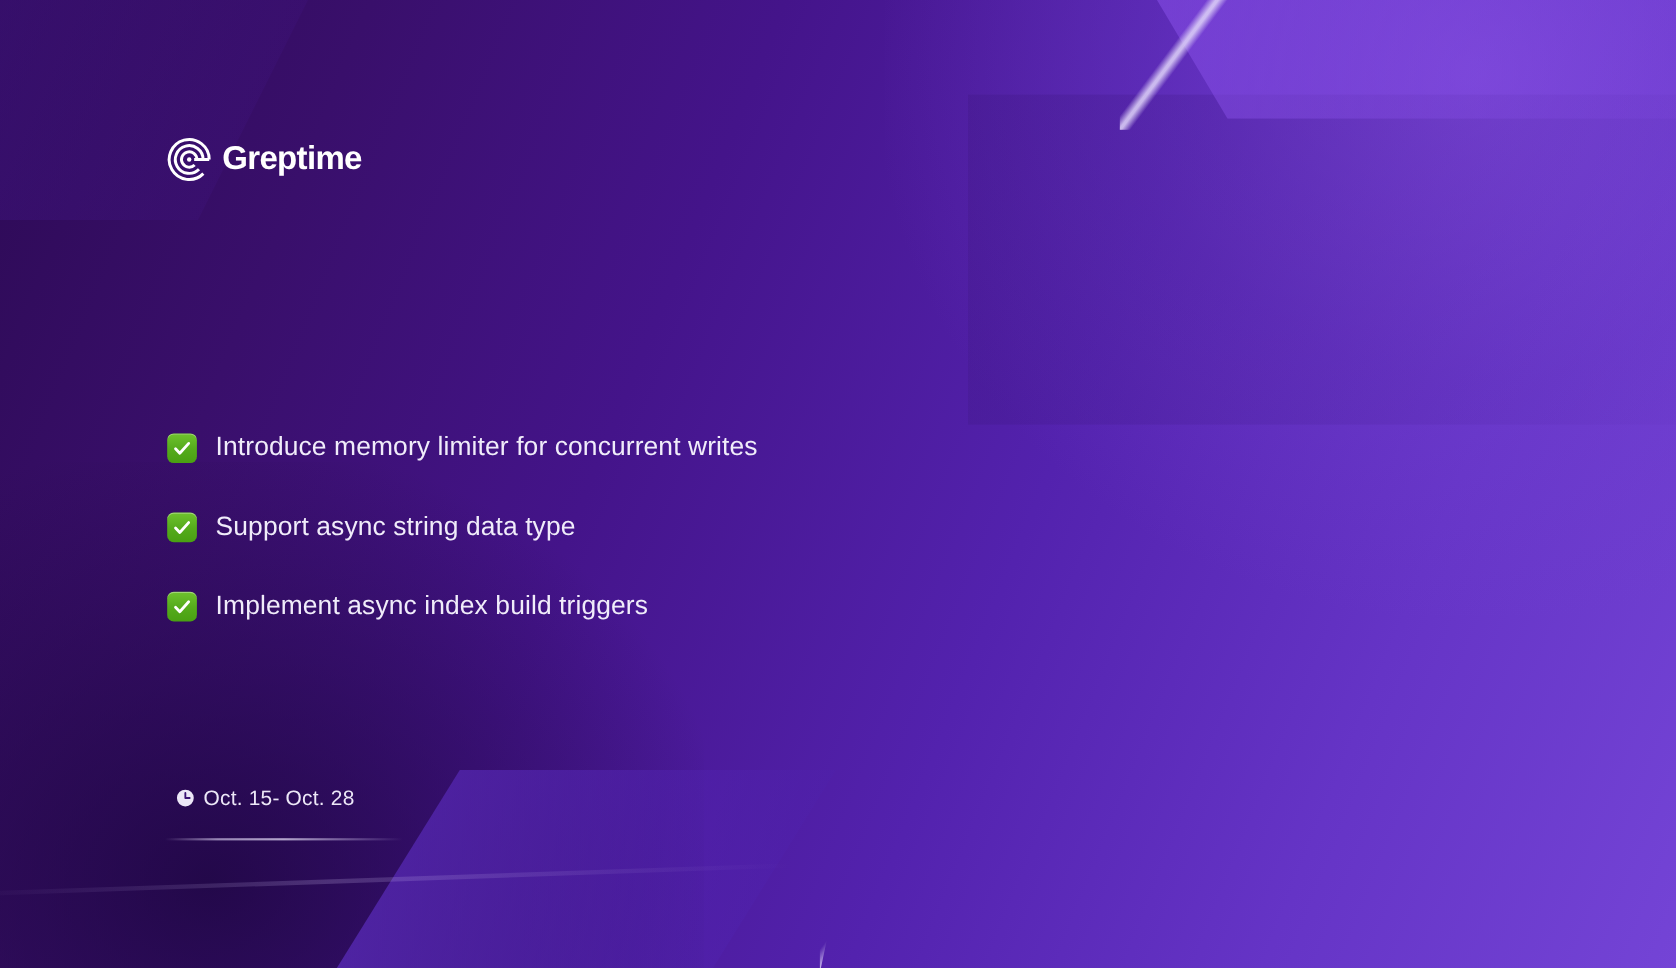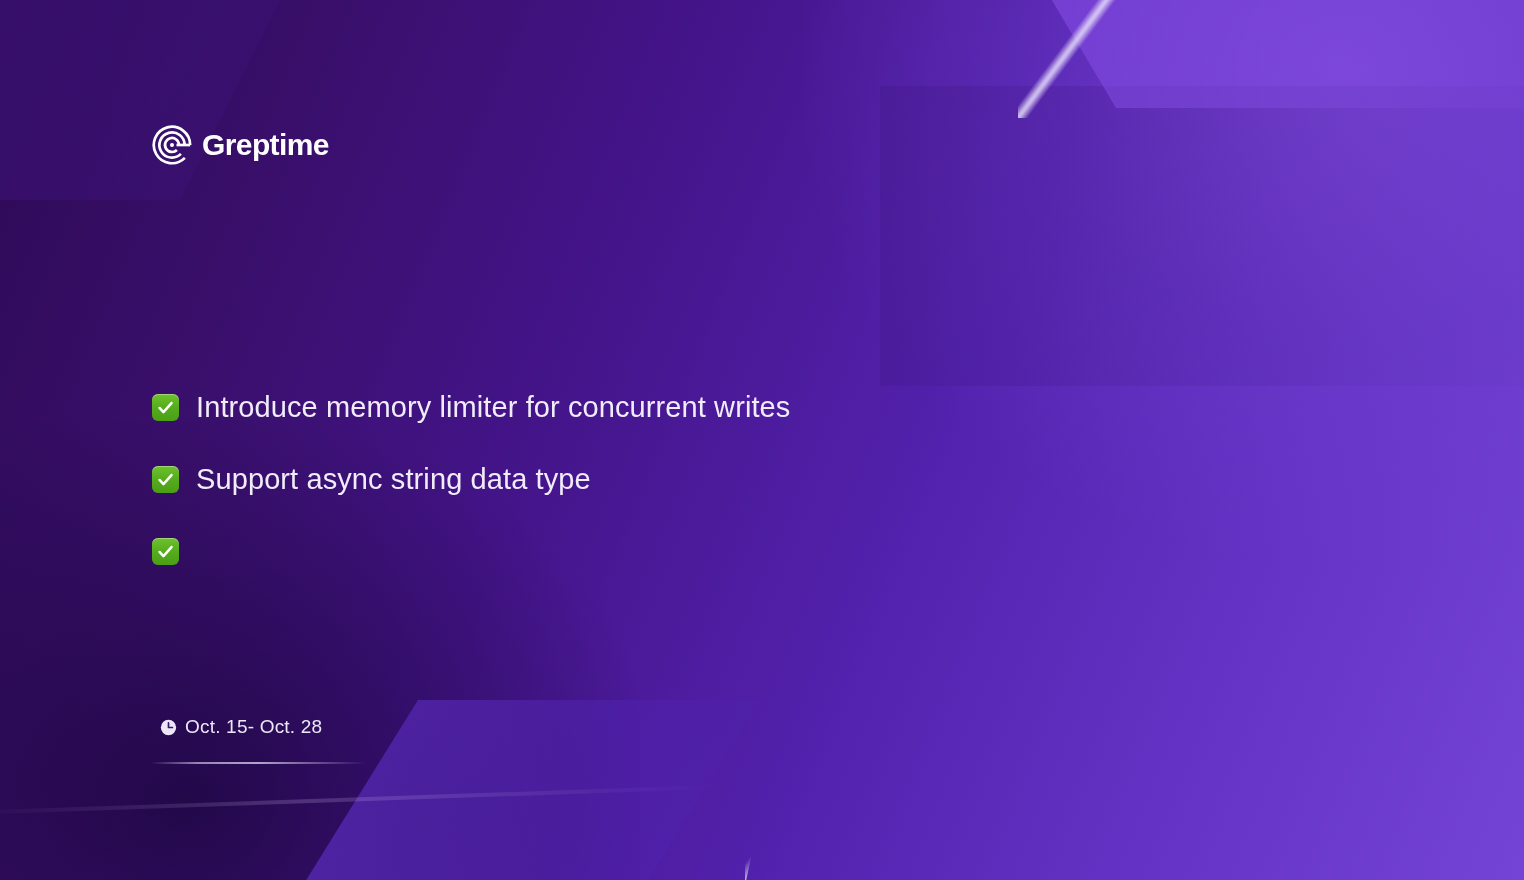--- a/index.html
+++ b/index.html
@@ -154,34 +154,34 @@
   .check-box {
     width:27px; height:27px;
     flex:0 0 27px;
     border-radius:6px;
     background:linear-gradient(to bottom, #6fc22e 0%, #55ab1c 52%, #49a012 100%);
     box-shadow:inset 0 1px 0 rgba(255,255,255,0.35);
     display:flex; align-items:center; justify-content:center;
   }
   .check-box svg { width:19px; height:19px; display:block; }
   .check-text {
-    font-size:29px;
+    font-size:24px;
     font-weight:400;
     color:#f0ecfa;
     letter-spacing:0.1px;
     line-height:1;
     white-space:nowrap;
     text-align:center;
   }
 
   
   .date-row {
     position:absolute;
     left:160px; top:717px;
-    display:flex; align-items:flex-end; gap:8px;
+    display:flex; align-items:flex-start; gap:8px;
   }
   .clock-icon { width:17px; height:17px; display:block; }
   .date-text {
     font-size:19px;
     color:#ece7f7;
     letter-spacing:0.2px;
     line-height:1;
     white-space:nowrap;
   }
   .divider {
@@ -249,20 +249,21 @@
         </span>
         <span class="check-text">Support async string data type</span>
       </div>
 
       <div class="check-item">
         <span class="check-box">
           <svg viewBox="0 0 24 24" aria-hidden="true">
             <path d="M4.5 12.6 L9.4 17.8 L19.6 6.4" fill="none" stroke="#ffffff" stroke-width="3.2" stroke-linecap="round" stroke-linejoin="round"></path>
           </svg>
         </span>
+        <span class="check-text">Implement async index build triggers</span>
       </div>
 
     </div>
 
     <div class="date-row">
       <span>
         <svg class="clock-icon" viewBox="0 0 20 20" aria-hidden="true">
           <circle cx="10" cy="10" r="9" fill="#ece7f7"></circle>
           <path d="M10 4.6 V10 H14.6" fill="none" stroke="#3a1273" stroke-width="2" stroke-linecap="round" stroke-linejoin="round"></path>
         </svg>

